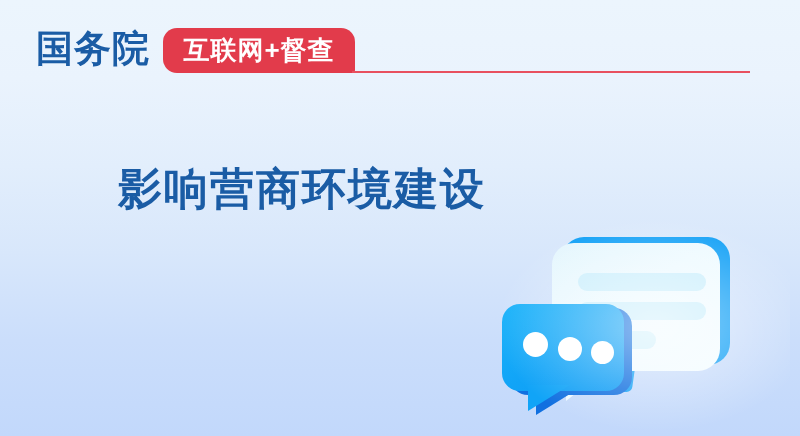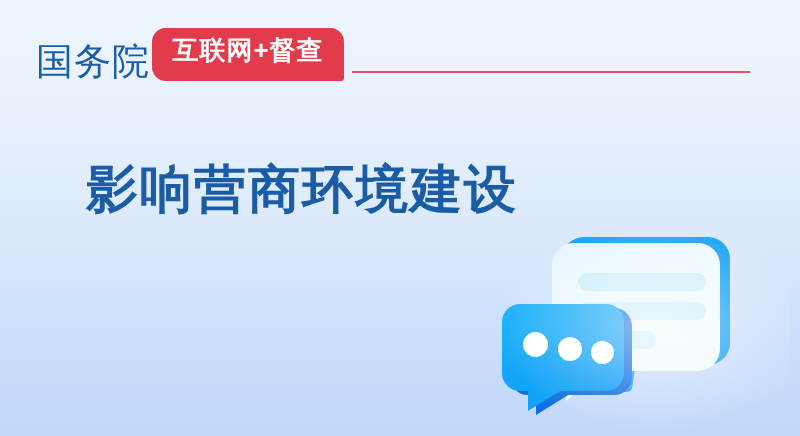--- a/index.html
+++ b/index.html
@@ -32,35 +32,35 @@
     position: absolute;
     left: 0;
     top: 0;
     width: 800px;
     height: 90px;
   }
 
   #gov-logo {
     position: absolute;
     left: 36px;
-    top: 40px;
+    top: 27px;
     font-size: 37px;
     line-height: 44px;
-    font-weight: normal;
+    font-weight: bold;
     color: #1a5ca5;
     letter-spacing: 1px;
     white-space: nowrap;
   }
 
   #campaign-badge {
     position: absolute;
-    left: 152px;
+    left: 163px;
     top: 28px;
     width: 192px;
-    height: 53px;
+    height: 45px;
     background: #e23b4b;
     border-radius: 14px 14px 3px 14px;
     box-sizing: border-box;
   }
   #campaign-badge-label {
     position: absolute;
     left: 0;
     top: 0;
     width: 192px;
     height: 45px;
@@ -84,21 +84,21 @@
 
   
   #title-block {
     position: absolute;
     left: 42px;
     top: 160px;
     width: 520px;
     text-align: center;
   }
   .title-line {
-    font-size: 52px;
+    font-size: 44px;
     line-height: 58px;
     font-weight: bold;
     color: #1a5ca5;
     letter-spacing: 2px;
     white-space: nowrap;
   }
 
   
   #illustration {
     position: absolute;

